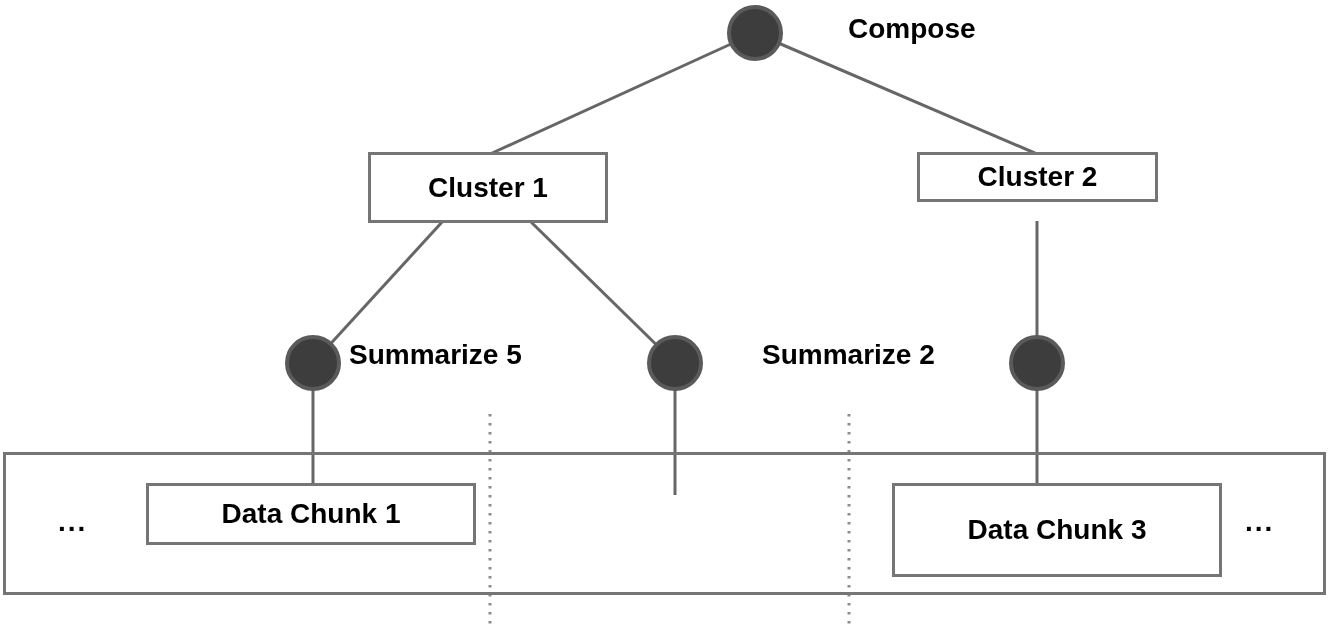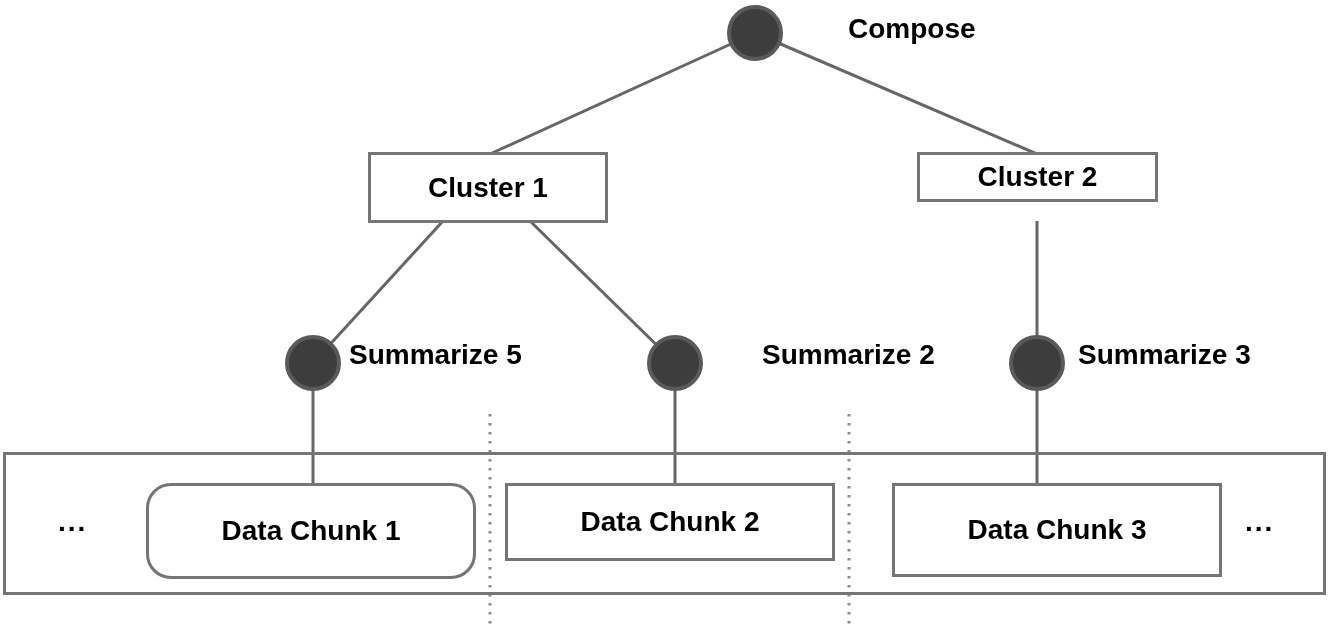--- a/index.html
+++ b/index.html
@@ -79,42 +79,38 @@
     <line class="edge" x1="1037" y1="221" x2="1037" y2="363"></line>
     <line class="edge" x1="313" y1="363" x2="313" y2="495"></line>
     <line class="edge" x1="675" y1="363" x2="675" y2="495"></line>
     <line class="edge" x1="1037" y1="363" x2="1037" y2="495"></line>
     <line class="dotted" x1="490" y1="414" x2="490" y2="625"></line>
     <line class="dotted" x1="849" y1="414" x2="849" y2="625"></line>
   </svg>
 
   <div class="outer-box"></div>
 
-  <div class="box" style="left:146px; top:483px; width:330px; height:96px;border-radius:25px;">
+  <div class="box" style="left:146px; top:483px; width:330px; height:62px;">
     <span>Data Chunk 1</span>
-  </div>
-  <div class="box" style="left:505px; top:483px; width:330px; height:78px;">
-    <span>Data Chunk 2</span>
   </div>
   <div class="box" style="left:892px; top:483px; width:330px; height:94px;">
     <span>Data Chunk 3</span>
   </div>
 
   <div class="box" style="left:368px; top:152px; width:240px; height:71px;">
     <span>Cluster 1</span>
   </div>
   <div class="box" style="left:917px; top:152px; width:241px; height:50px;">
     <span>Cluster 2</span>
   </div>
 
   <div class="circle" style="left:727px; top:5px;"></div>
   <div class="circle" style="left:285px; top:335px;"></div>
   <div class="circle" style="left:647px; top:335px;"></div>
   <div class="circle" style="left:1009px; top:335px;"></div>
 
   <div class="lbl" style="left:848px; top:15px;">Compose</div>
   <div class="lbl" style="left:349px; top:341px;">Summarize 5</div>
   <div class="lbl" style="left:714px; top:341px;margin-left:48px;">Summarize 2</div>
-  <div class="lbl" style="left:1078px; top:341px;">Summarize 3</div>
   <div class="lbl ellipsis" style="left:58px; top:508px;">...</div>
   <div class="lbl ellipsis" style="left:1245px; top:508px;">...</div>
 
 </div>
 
 </body></html>

